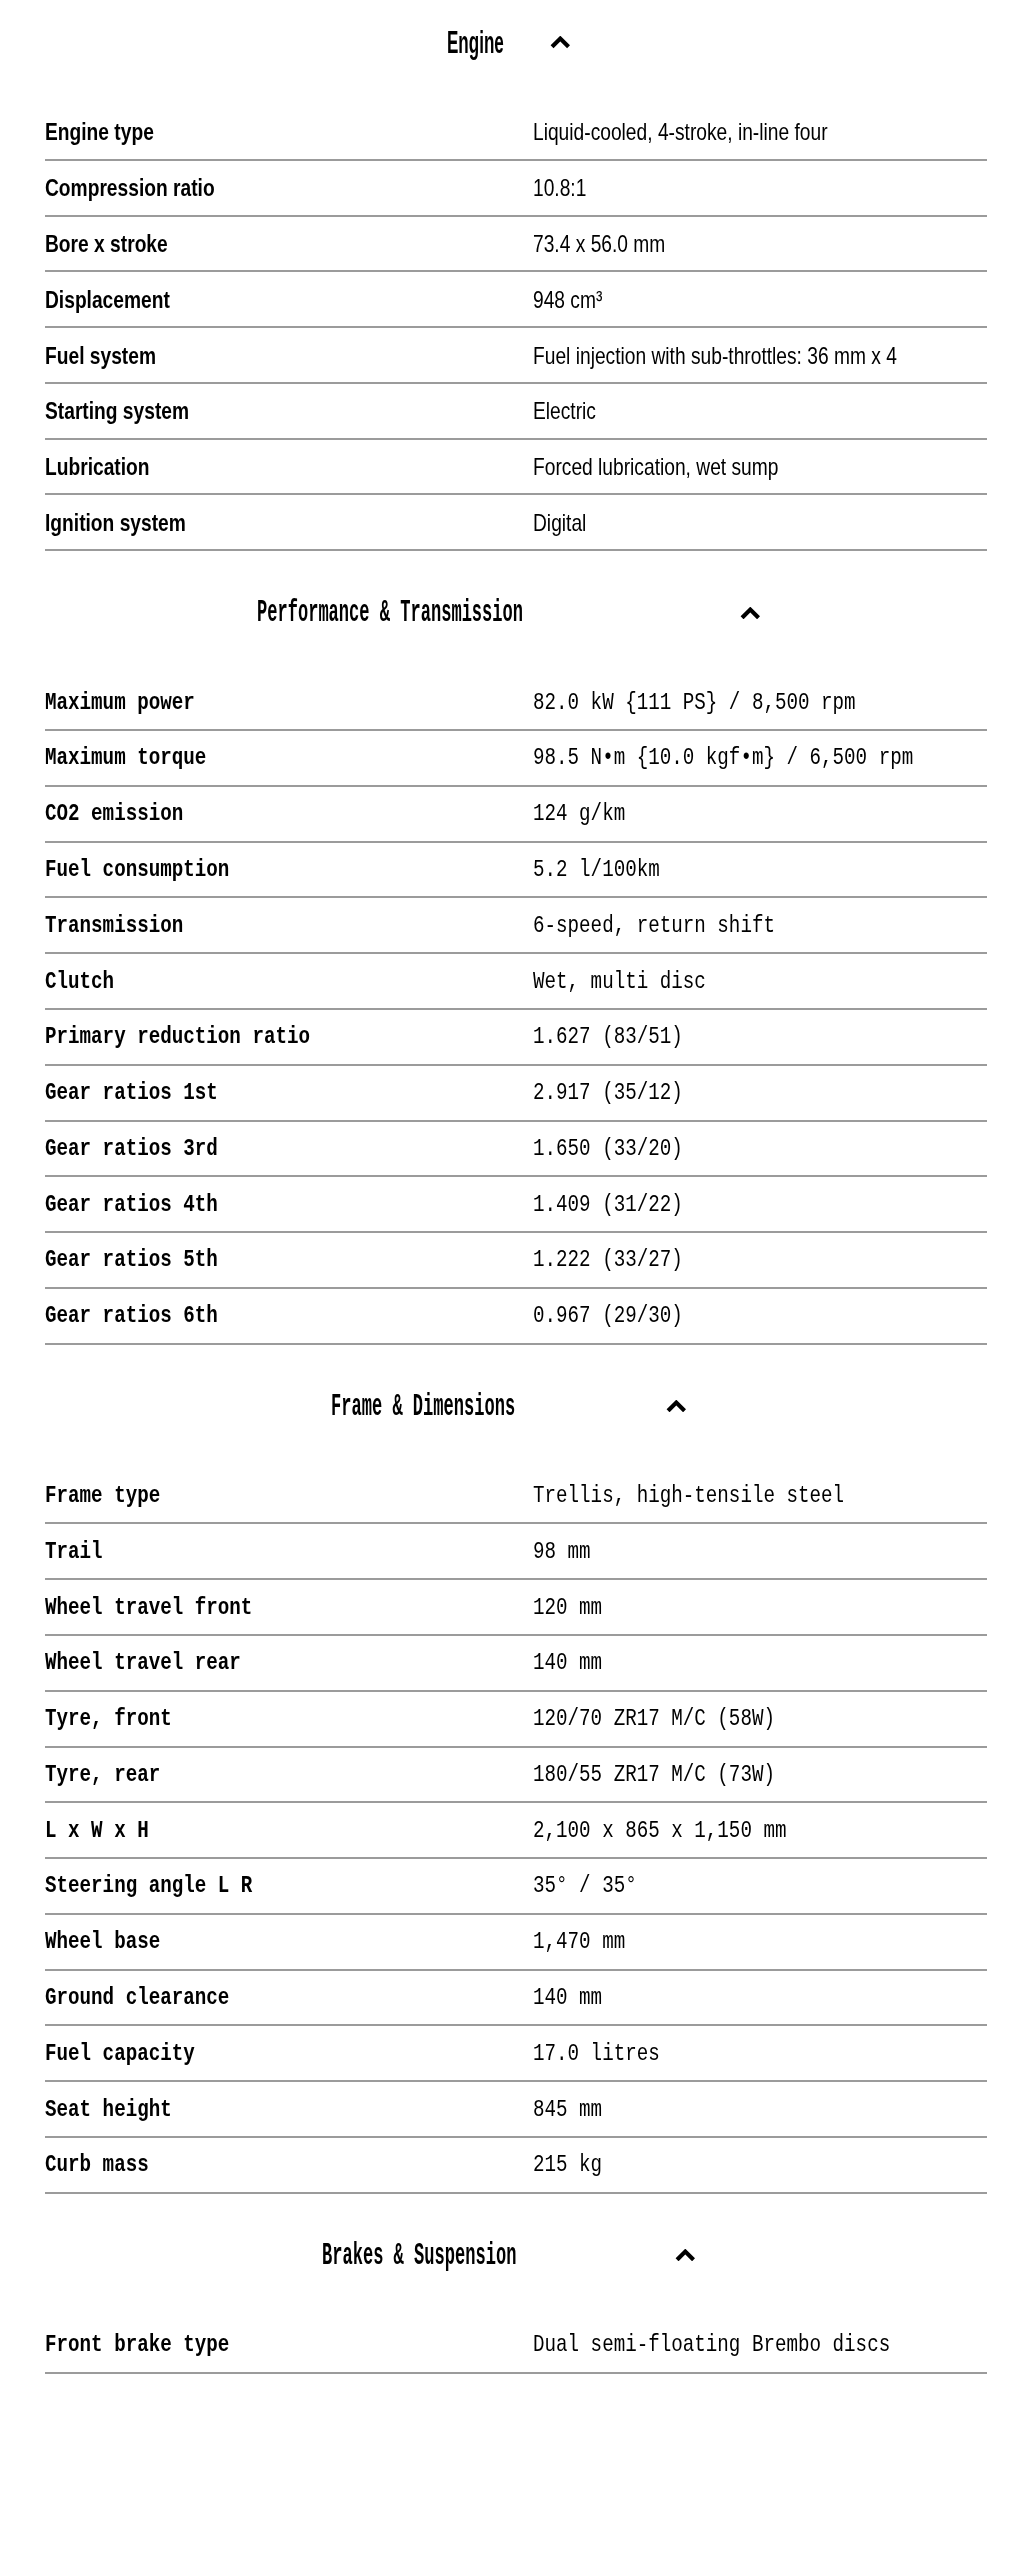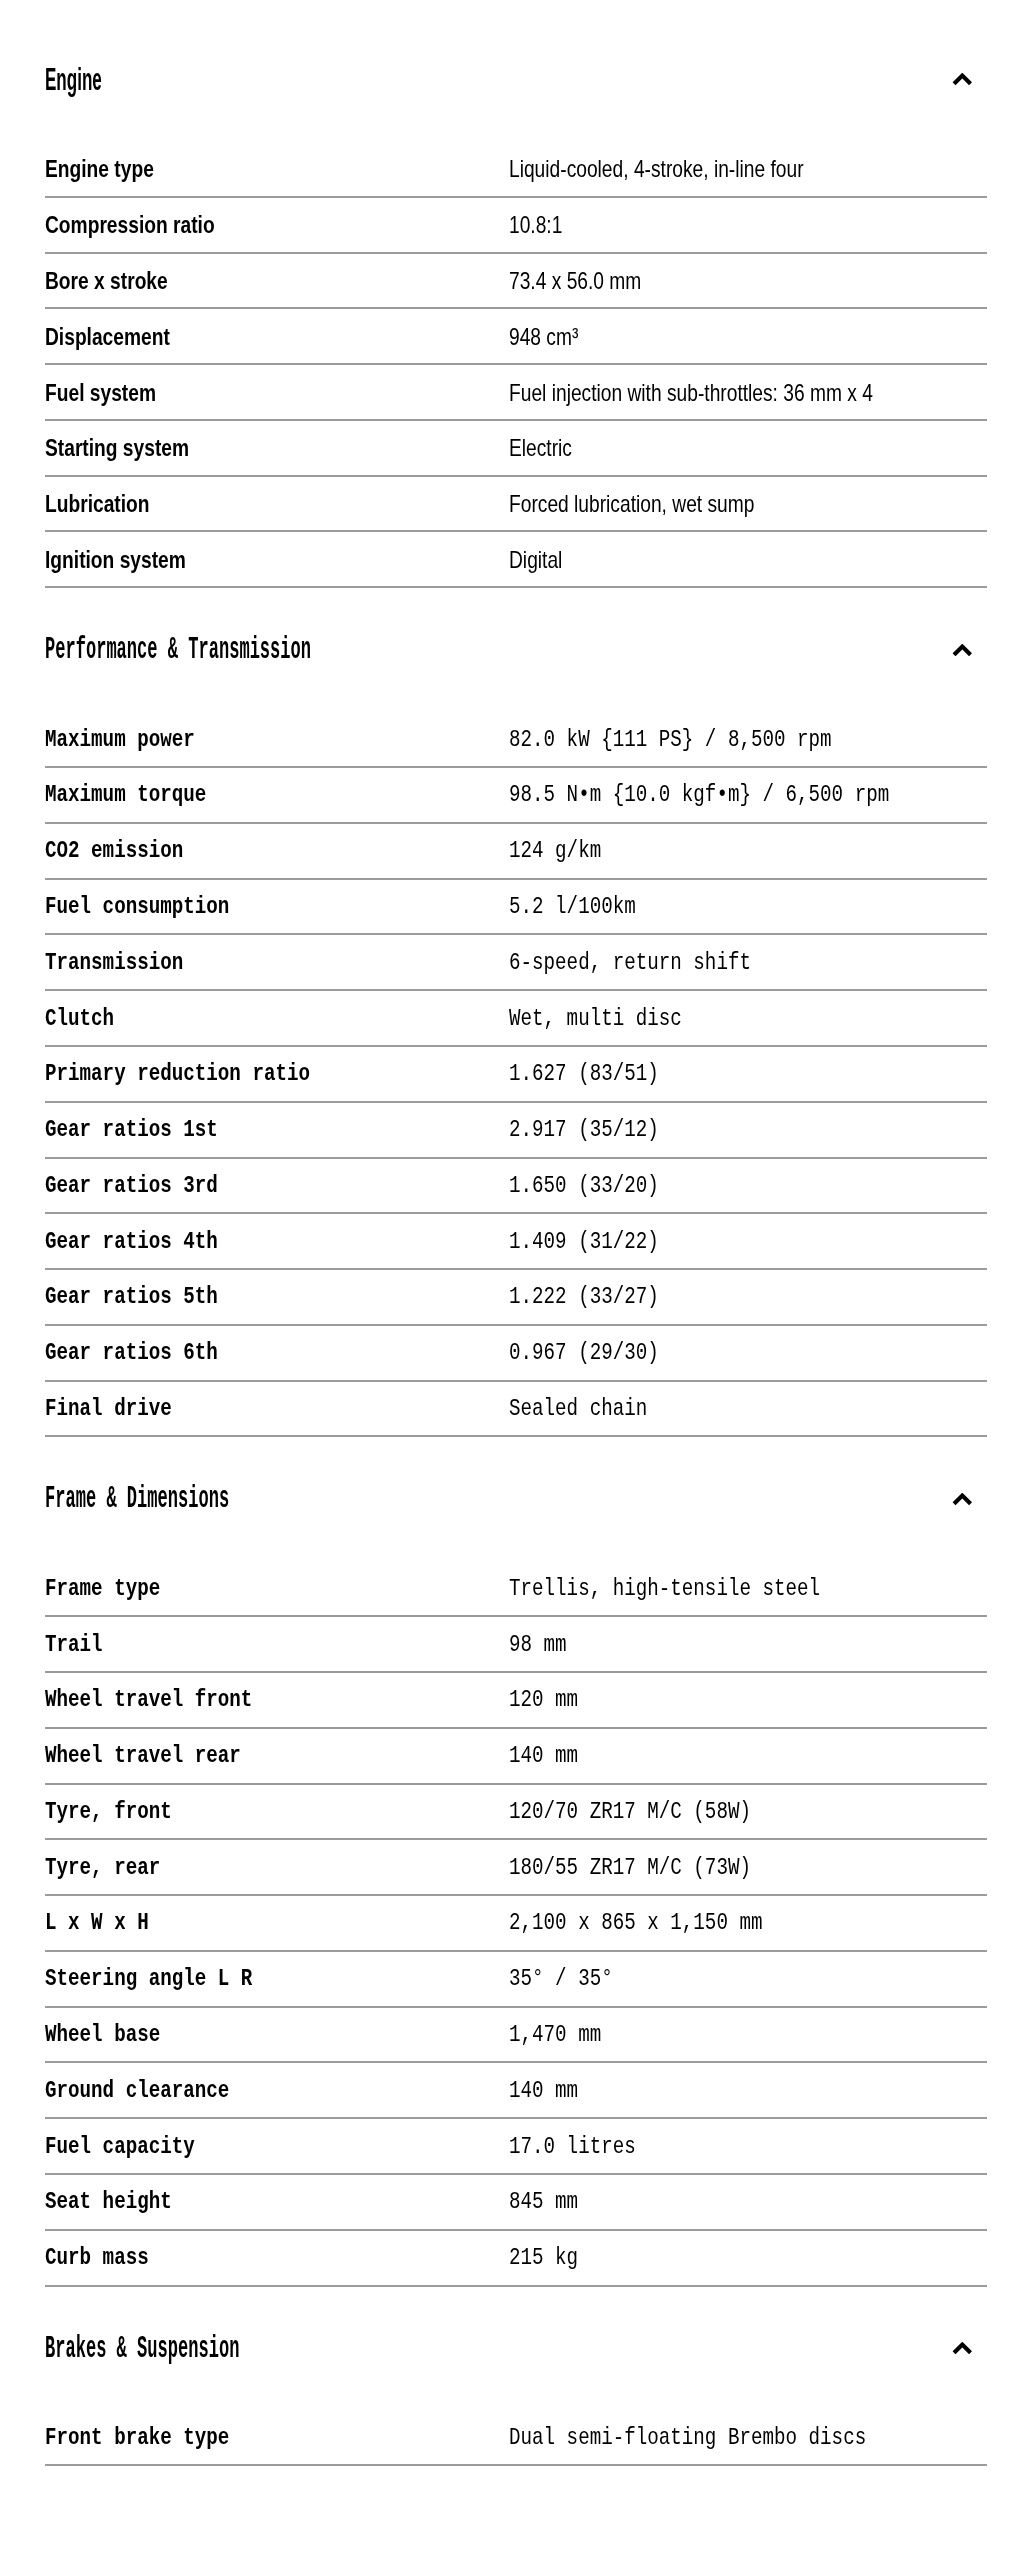--- a/index.html
+++ b/index.html
@@ -20,24 +20,23 @@
     width: 1032px;
     height: 3177px;
     padding: 26px 45px 64px 45px;
   }
   .section { }
   .section + .section { margin-top: 45px; font-family: Liberation Mono, monospace; }
   .section-header {
     height: 33px;
     display: flex;
     align-items: center;
-    justify-content: space-between;
+    justify-content: center;
     cursor: pointer;
     margin-bottom: 46px;
-    margin-top: 37px;
   }
   .section-title {
     display: inline-block;
     font-size: 31px;
     line-height: 33px;
     font-weight: bold;
     white-space: pre;
     transform: scaleX(0.55);
     transform-origin: 0 50%;
   }
@@ -45,20 +44,21 @@
     flex: 0 0 auto;
     margin-right: 14.4px;
     display: block;
   }
   .rows { }
   .spec-row {
     display: flex;
     align-items: flex-start;
     padding: 14.4px 0;
     border-bottom: 2.1px solid #9b9b9b;
+    gap: 24px;
   }
   .spec-label {
     flex: 0 0 464px;
     font-weight: bold;
     font-size: 24px;
     line-height: 25px;
     white-space: pre;
     transform: scaleX(0.80);
     transform-origin: 0 0;
   }
@@ -188,24 +188,20 @@
   <div class="spec-row">
     <div class="spec-label">Gear ratios 5th</div>
     <div class="spec-value">1.222 (33/27)</div>
   </div>
 
   <div class="spec-row">
     <div class="spec-label">Gear ratios 6th</div>
     <div class="spec-value">0.967 (29/30)</div>
   </div>
 
-  <div class="spec-row">
-    <div class="spec-label">Final drive</div>
-    <div class="spec-value">Sealed chain</div>
-  </div>
 
 </div>
   </section>
 
   <section class="section">
     <div class="section-header">
       <span class="section-title">Frame &amp; Dimensions</span>
       <svg class="chevron" width="20.6" height="12.4" viewBox="0 0 40 24" aria-hidden="true">
         <polyline points="4,21 20,5 36,21" fill="none" stroke="#000000" stroke-width="8"></polyline>
       </svg>

